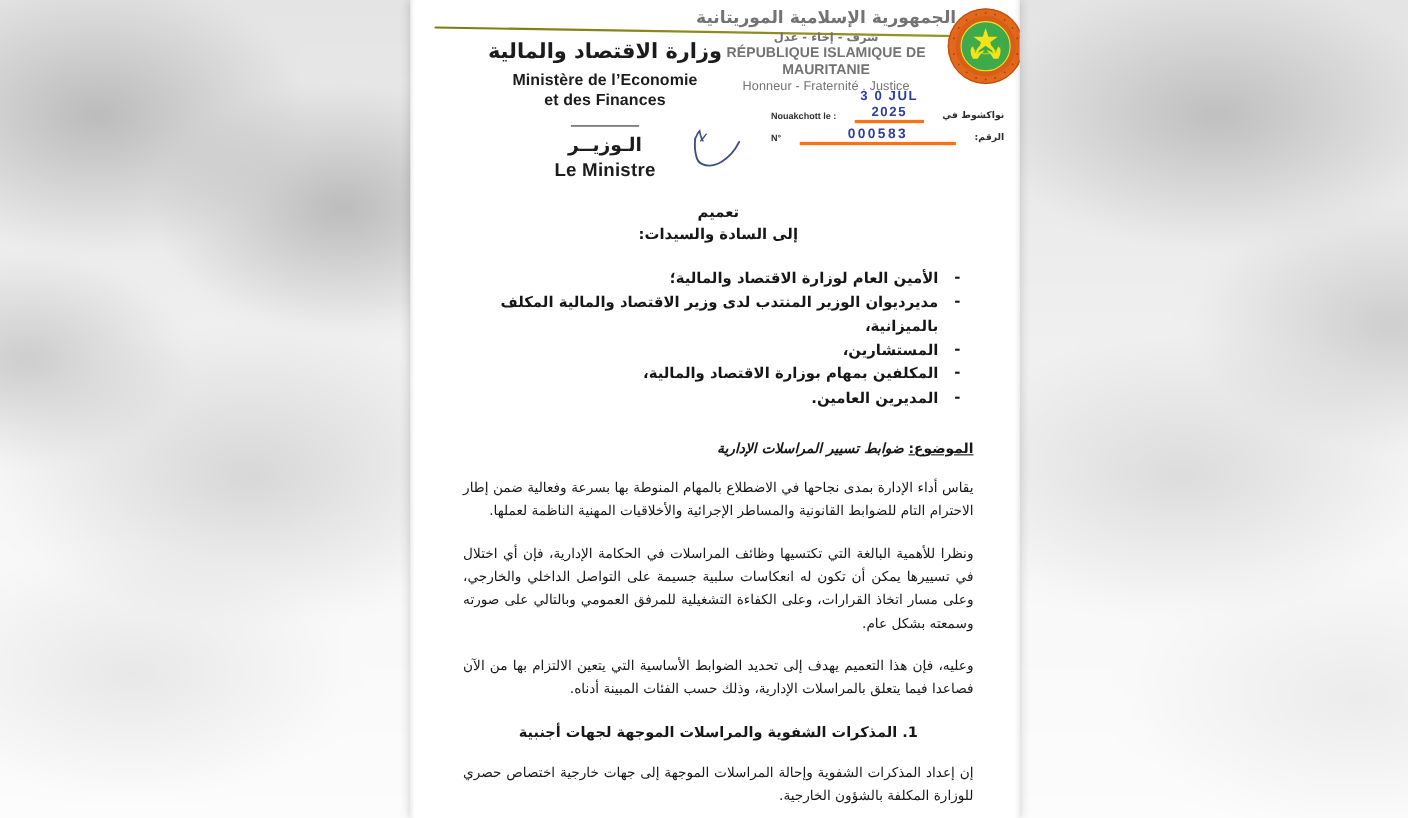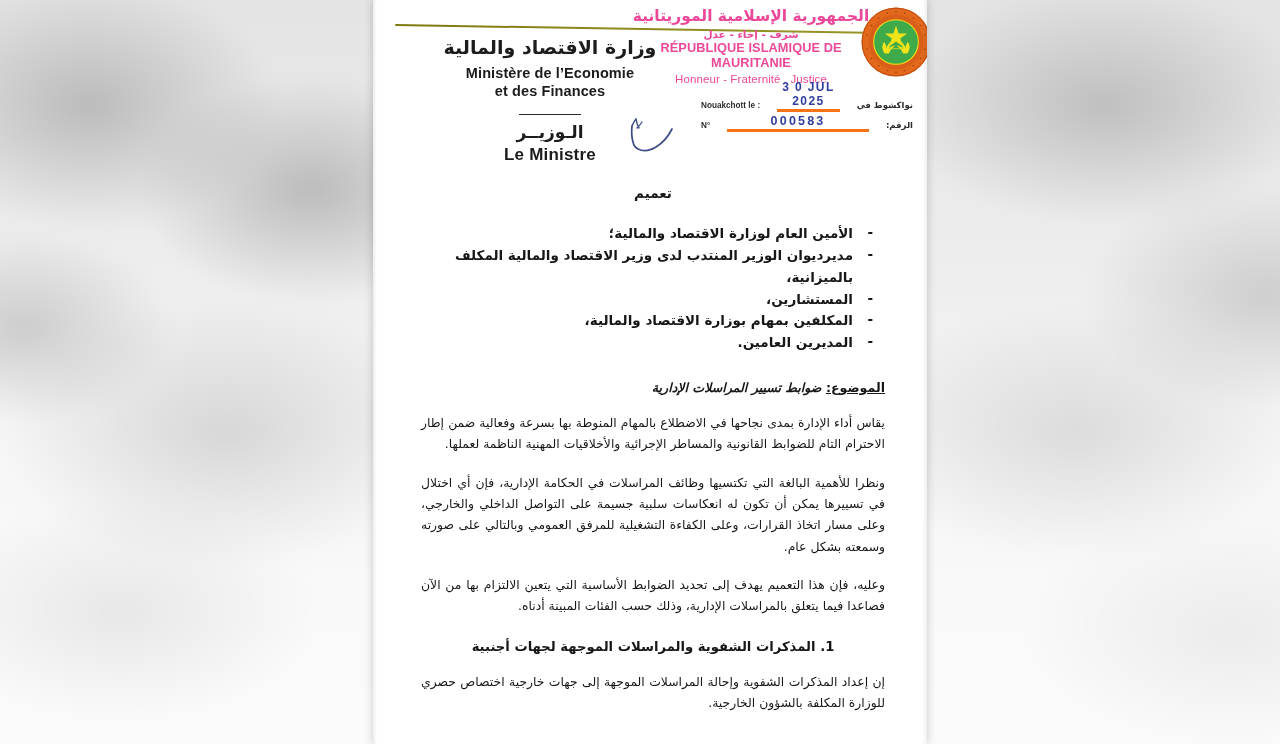--- a/index.html
+++ b/index.html
@@ -109,21 +109,21 @@
     letter-spacing: .2px;
   }
 
   
   #republic-block {
     position: absolute;
     left: 258px;
     top: 6px;
     width: 240px;
     text-align: center;
-    color: #ec4899;
+    color: #737373;
   }
   #republic-ar {
     font-size: 15.5px;
     font-weight: 700;
     line-height: 1.3;
   }
   #republic-motto-ar {
     font-size: 10.5px;
     font-weight: 600;
     margin-top: 2px;
@@ -346,20 +346,21 @@
     <svg viewBox="0 0 70 48" width="70" height="48" aria-hidden="true">
       <path d="M14 10 q-1 9 1 16 q1 5 5 7 q8 4 18 -2 q10 -6 16 -18" fill="none" stroke="#3d4f86" stroke-width="1.7" stroke-linecap="round"></path>
       <path d="M14 10 q2 -5 4 -7 q1 6 3 9" fill="none" stroke="#3d4f86" stroke-width="1.5" stroke-linecap="round"></path>
       <path d="M19 12 q3 -3 5 -6" fill="none" stroke="#3d4f86" stroke-width="1.3" stroke-linecap="round"></path>
     </svg>
   </div>
 
   <div id="body">
 
     <div id="circ-title" class="ar center-ar">تعميم</div>
+    <div id="circ-to" class="ar center-ar">إلى السادة والسيدات:</div>
 
     <ul id="recipients" class="ar">
       <li>الأمين العام لوزارة الاقتصاد والمالية؛</li>
       <li>مديرديوان الوزير المنتدب لدى وزير الاقتصاد والمالية المكلف بالميزانية،</li>
       <li>المستشارين،</li>
       <li>المكلفين بمهام بوزارة الاقتصاد والمالية،</li>
       <li>المديرين العامين.</li>
     </ul>
 
     <div id="subject" class="ar">

